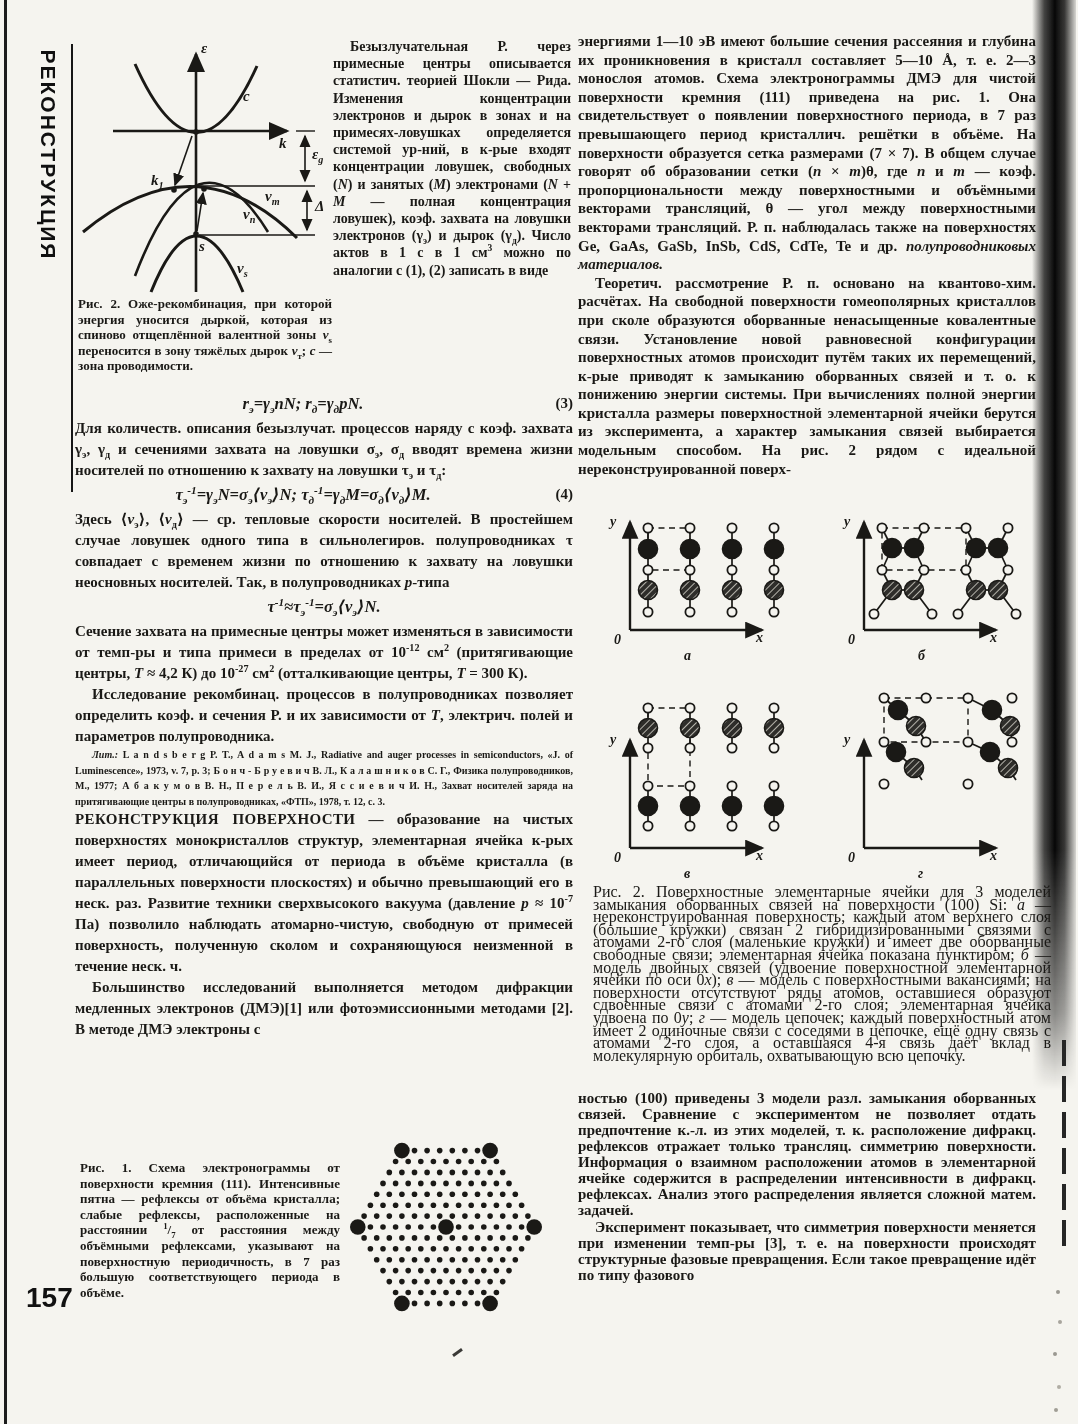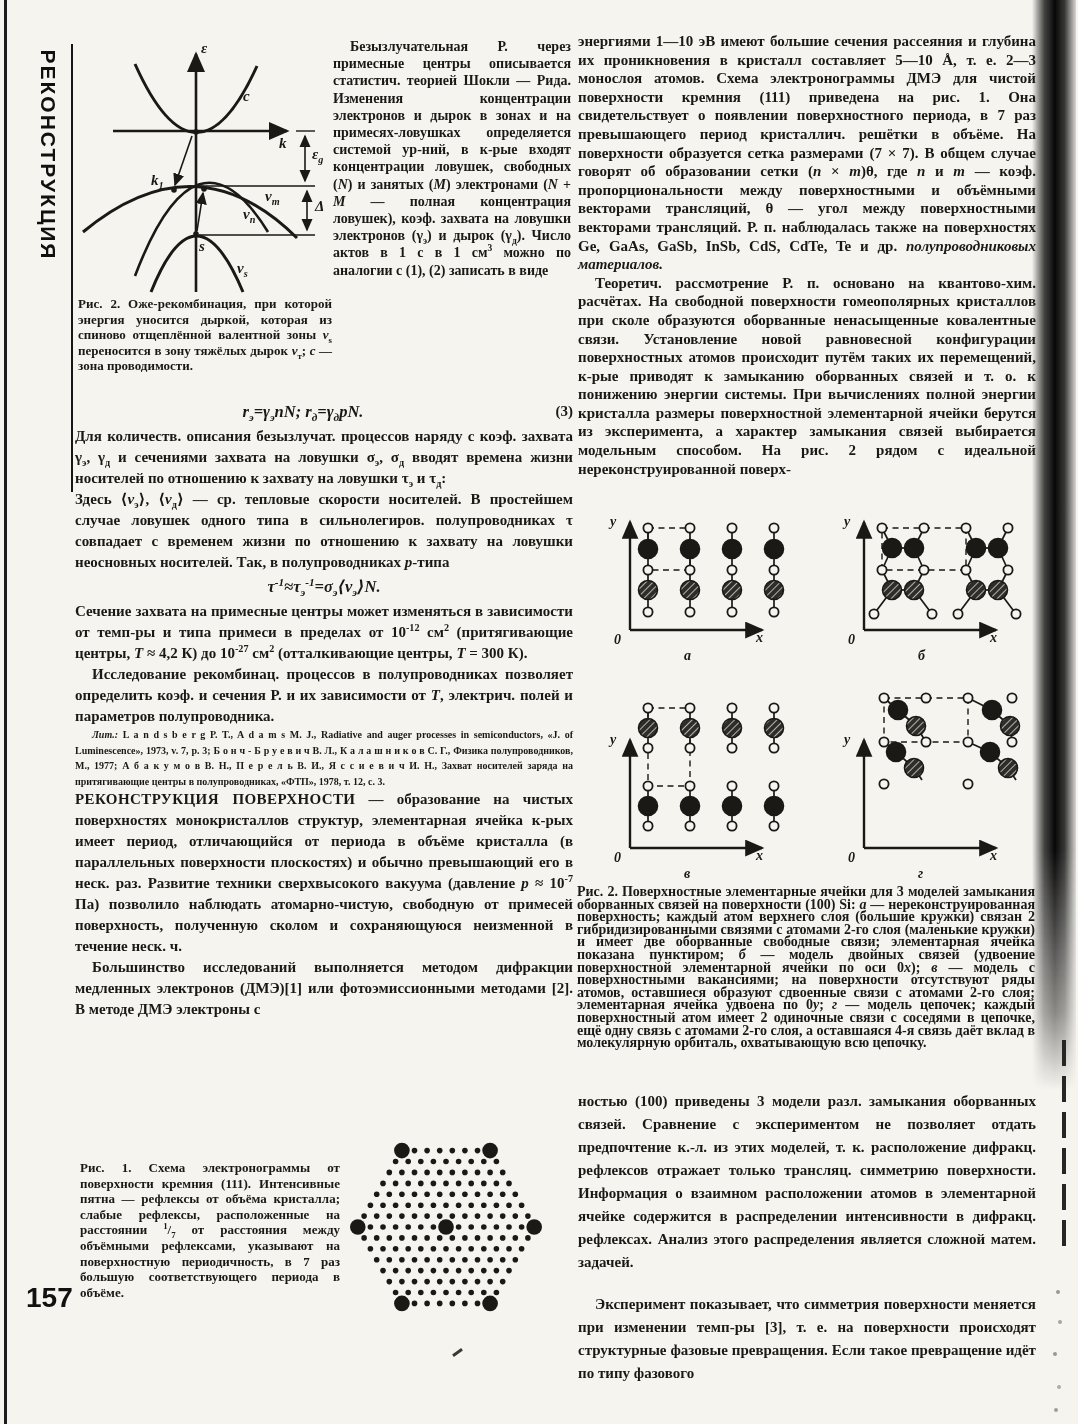--- a/index.html
+++ b/index.html
@@ -28,39 +28,39 @@
         box-shadow:2px 30px 0 #a8a59d,-3px 62px 0 #9a9891,1px 95px 0 #b0ada4,-2px 118px 0 #a09d95}
   .speck{position:absolute;background:#3a3936}
   
   .band-fig{position:absolute;left:75px;top:40px;width:262px;height:256px}
   .band-fig svg{position:absolute;left:0;top:0}
   .flabel{position:absolute;font-size:15px;font-weight:bold;font-style:italic;white-space:nowrap}
   .band-caption{position:absolute;left:78px;top:296px;width:254px}
   .caption{font-size:13px;line-height:15.6px;text-align:justify;font-weight:bold}
   .mid-col{position:absolute;left:333px;top:38px;width:238px;font-size:14px;line-height:17.2px}
   .left-flow{position:absolute;left:75px;top:390px;width:498px;font-size:15px;line-height:21px}
-  .f-row{display:flex;align-items:center;margin:11px 0 4px 0;font-weight:bold}
+  .f-row{display:flex;align-items:center;margin:3px 0 4px 0;font-weight:bold}
   .f-body{flex:1;text-align:center;font-size:16.5px;font-style:italic}
   .f-center{text-align:center;font-size:16.5px;font-style:italic;font-weight:bold;margin:3px 0 4px 0}
   .f-num{width:42px;text-align:right;font-style:normal;font-size:15px}
   .lit{font-size:10px;line-height:15.5px}
   .authors{text-align:right;font-style:italic;font-size:13px;margin-top:-15px}
   .article-title{font-weight:bold;letter-spacing:.4px}
   .fig1-caption{position:absolute;left:80px;top:1160px;width:260px}
   .fig1-hex{position:absolute;left:342px;top:1138px;width:210px;height:190px}
   .page-number{position:absolute;left:26px;top:1282px;font-family:"Liberation Sans",sans-serif;
         font-weight:bold;font-size:28px;color:#111}
   .right-col-1{position:absolute;left:578px;top:32px;width:458px;font-size:15px;line-height:18.6px}
-  .right-col-2{position:absolute;left:578px;top:1090px;width:458px;font-size:15px;line-height:23px}
-  .right-col-2 p + p{margin-top:19px}
+  .right-col-2{position:absolute;left:578px;top:1090px;width:458px;font-size:15px;line-height:16px}
+  .right-col-2 p + p{margin-top:1px}
   .fig2-panels{position:absolute;left:578px;top:508px;width:458px;height:378px}
   .fig2-panels svg{position:absolute;left:0;top:0}
   .plabel{position:absolute;font-size:14px;font-weight:bold;font-style:italic}
-  .fig2r-caption{position:absolute;left:577px;top:886px;width:458px;font-size:14px;line-height:12.6px;
-        text-align:justify;font-weight:bold}
+  .fig2r-caption{position:absolute;left:593px;top:886px;width:458px;font-size:16px;line-height:12.6px;
+        text-align:justify;font-weight:normal}
 </style>
 </head>
 <body>
 
 <div class="page">
 
   <div class="edge-line"></div>
   <div class="sidebar-rule"></div>
   <div class="sidebar-title">РЕКОНСТРУКЦИЯ</div>
   <div class="scan-band"></div>
@@ -116,20 +116,24 @@
   <div class="mid-col txt">
     <p class="ind">Безызлучательная Р. через примесные центры описывается статистич. теорией Шокли — Рида. Изменения концентрации электронов и дырок в зонах и на примесях-ловушках определяется системой ур-ний, в к-рые входят концентрации ловушек, свободных (<i>N</i>) и занятых (<i>M</i>) электронами (<i>N</i> + <i>M</i> — полная концентрация ловушек), коэф. захвата на ловушки электронов (γ<sub>э</sub>) и дырок (γ<sub>д</sub>). Число актов в 1 с в 1 см<sup>3</sup> можно по аналогии с (1), (2) записать в виде</p>
   </div>
 
   <div class="left-flow txt">
     <div class="f-row">
       <span class="f-body"><i>r</i><sub>э</sub>=γ<sub>э</sub><i>nN</i>;   <i>r</i><sub>д</sub>=γ<sub>д</sub><i>pN</i>.</span>
       <span class="f-num">(3)</span>
     </div>
     <p>Для количеств. описания безызлучат. процессов наряду с коэф. захвата γ<sub>э</sub>, γ<sub>д</sub> и сечениями захвата на ловушки σ<sub>э</sub>, σ<sub>д</sub> вводят времена жизни носителей по отношению к захвату на ловушки τ<sub>э</sub> и τ<sub>д</sub>:</p>
+    <div class="f-row">
+      <span class="f-body">τ<sub>э</sub><sup>-1</sup>=γ<sub>э</sub><i>N</i>=σ<sub>э</sub>⟨<i>v</i><sub>э</sub>⟩<i>N</i>;   τ<sub>д</sub><sup>-1</sup>=γ<sub>д</sub><i>M</i>=σ<sub>д</sub>⟨<i>v</i><sub>д</sub>⟩<i>M</i>.</span>
+      <span class="f-num">(4)</span>
+    </div>
     <p>Здесь ⟨<i>v</i><sub>э</sub>⟩, ⟨<i>v</i><sub>д</sub>⟩ — ср. тепловые скорости носителей. В простейшем случае ловушек одного типа в сильнолегиров. полупроводниках τ совпадает с временем жизни по отношению к захвату на ловушки неосновных носителей. Так, в полупроводниках <i>p</i>-типа</p>
     <div class="f-center">τ<sup>-1</sup>≈τ<sub>э</sub><sup>-1</sup>=σ<sub>э</sub>⟨<i>v</i><sub>э</sub>⟩<i>N</i>.</div>
     <p>Сечение захвата на примесные центры может изменяться в зависимости от темп-ры и типа примеси в пределах от 10<sup>-12</sup> см<sup>2</sup> (притягивающие центры, <i>T</i> ≈ 4,2 К) до 10<sup>-27</sup> см<sup>2</sup> (отталкивающие центры, <i>T</i> = 300 К).</p>
     <p class="ind">Исследование рекомбинац. процессов в полупроводниках позволяет определить коэф. и сечения Р. и их зависимости от <i>T</i>, электрич. полей и параметров полупроводника.</p>
     <p class="lit ind"><i>Лит.:</i> L a n d s b e r g  P. T.,  A d a m s  M. J., Radiative and auger processes in semiconductors, «J. of Luminescence», 1973, v. 7, p. 3; Б о н ч - Б р у е в и ч  В. Л.,  К а л а ш н и к о в  С. Г., Физика полупроводников, М., 1977;  А б а к у м о в  В. Н.,  П е р е л ь  В. И.,  Я с с и е в и ч  И. Н., Захват носителей заряда на притягивающие центры в полупроводниках, «ФТП», 1978, т. 12, с. 3.</p>
     <p><b class="article-title">РЕКОНСТРУКЦИЯ ПОВЕРХНОСТИ</b><span> — образование на чистых поверхностях монокристаллов структур, элементарная ячейка к-рых имеет период, отличающийся от периода в объёме кристалла (в параллельных поверхности плоскостях) и обычно превышающий его в неск. раз. Развитие техники сверхвысокого вакуума (давление <i>p</i> ≈ 10<sup>-7</sup> Па) позволило наблюдать атомарно-чистую, свободную от примесей поверхность, полученную сколом и сохраняющуюся неизменной в течение неск. ч.</span></p>
     <p class="ind">Большинство исследований выполняется методом дифракции медленных электронов (ДМЭ)[1] или фотоэмиссионными методами [2]. В методе ДМЭ электроны с</p>
   </div>
 
   <div class="fig1-caption caption">Рис. 1. Схема электронограммы от поверхности кремния (111). Интенсивные пятна — рефлексы от объёма кристалла; слабые рефлексы, расположенные на расстоянии <sup>1</sup>/<sub>7</sub> от расстояния между объёмными рефлексами, указывают на поверхностную периодичность, в 7 раз большую соответствующего периода в объёме.</div>

